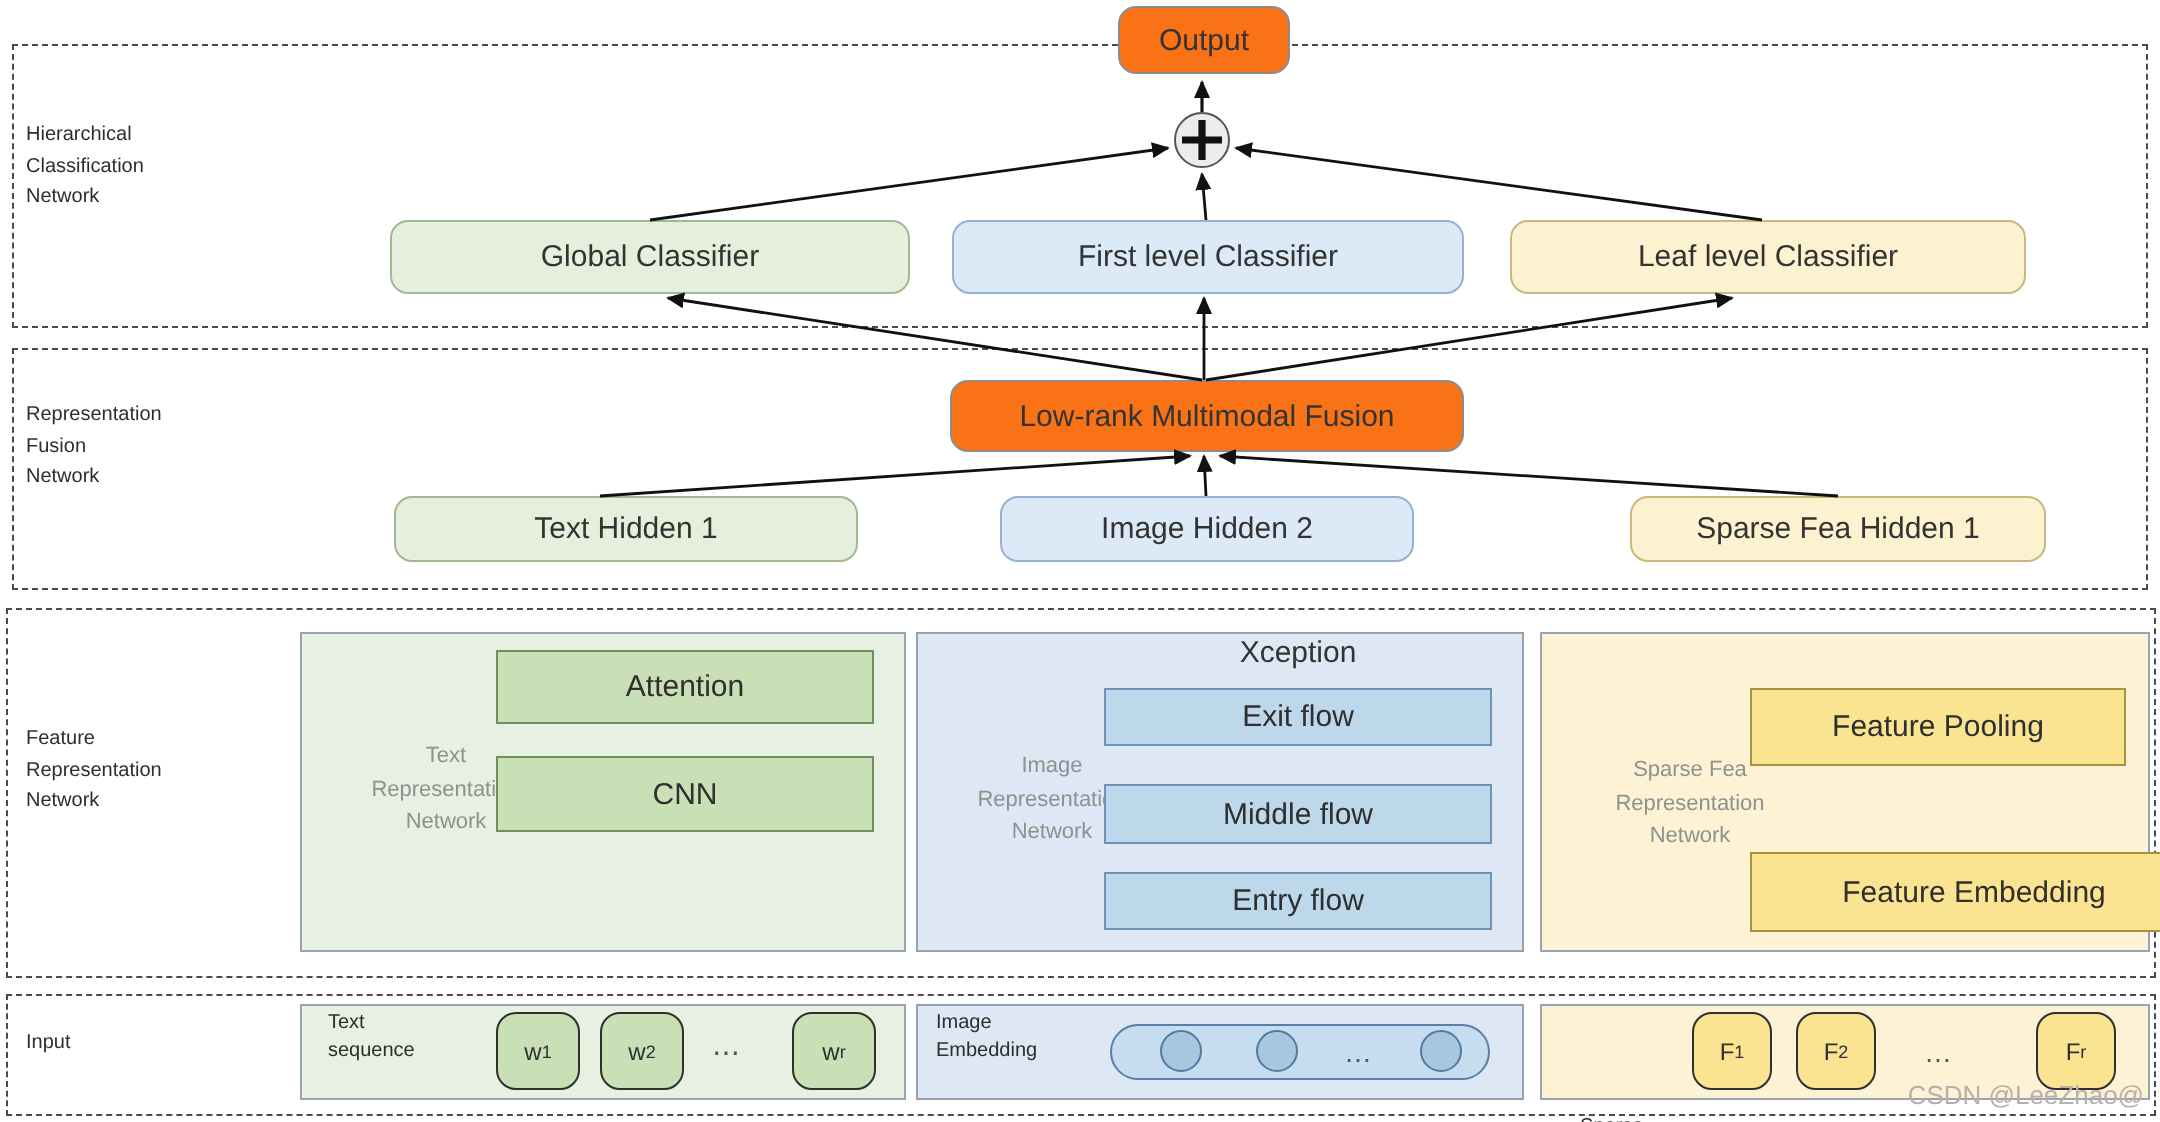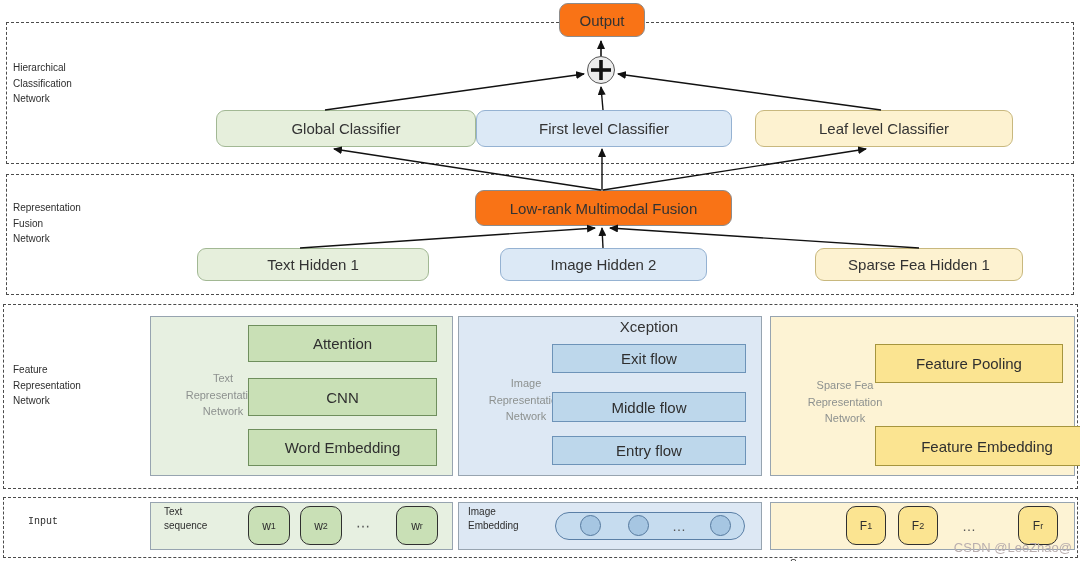--- a/index.html
+++ b/index.html
@@ -65,40 +65,39 @@
 
   <div class="sec-label" style="left:13px; top:60px;">Hierarchical
 Classification
 Network</div>
   <div class="sec-label" style="left:13px; top:200px;">Representation
 Fusion
 Network</div>
   <div class="sec-label" style="left:13px; top:362px;">Feature
 Representation
 Network</div>
-  <div class="sec-label" style="left:28px; top:514px;font-family:Liberation Mono, monospace;">Input</div>
+  <div class="sec-label" style="left:13px; top:514px;">Input</div>
 
   <div class="node gray" style="left:559px; top:3px; width:86px; height:34px;">Output</div>
 
-  <div class="node green" style="left:195px; top:110px; width:260px; height:37px;margin-left:21px;">Global Classifier</div>
+  <div class="node green" style="left:195px; top:110px; width:260px; height:37px;">Global Classifier</div>
   <div class="node blue" style="left:476px; top:110px; width:256px; height:37px;">First level Classifier</div>
   <div class="node yellow" style="left:755px; top:110px; width:258px; height:37px;">Leaf level Classifier</div>
 
   <div class="node gray" style="left:475px; top:190px; width:257px; height:36px;">Low-rank Multimodal Fusion</div>
   <div class="node green" style="left:197px; top:248px; width:232px; height:33px;">Text Hidden 1</div>
   <div class="node blue" style="left:500px; top:248px; width:207px; height:33px;">Image Hidden 2</div>
   <div class="node yellow" style="left:815px; top:248px; width:208px; height:33px;">Sparse Fea Hidden 1</div>
 
   <div class="panel greenp" style="left:150px; top:316px; width:303px; height:160px;"></div>
   <div class="panel-label" style="left:158px; top:370px; width:130px;">Text
 Representation
 Network</div>
   <div class="inner-box greenb" style="left:248px; top:325px; width:189px; height:37px;">Attention</div>
   <div class="inner-box greenb" style="left:248px; top:378px; width:189px; height:38px;">CNN</div>
-  <div class="inner-box greenb" style="left:248px; top:429px; width:189px; height:37px;">Word Embedding</div>
 
   <div class="panel bluep" style="left:458px; top:316px; width:304px; height:160px;"></div>
   <div class="xception-title" style="left:589px; top:318px; width:120px;">Xception</div>
   <div class="panel-label" style="left:466px; top:375px; width:120px;">Image
 Representation
 Network</div>
   <div class="inner-box blueb" style="left:552px; top:392px; width:194px; height:30px;">Middle flow</div>
   <div class="inner-box blueb" style="left:552px; top:344px; width:194px; height:29px;">Exit flow</div>
   <div class="inner-box blueb" style="left:552px; top:436px; width:194px; height:29px;">Entry flow</div>
 

